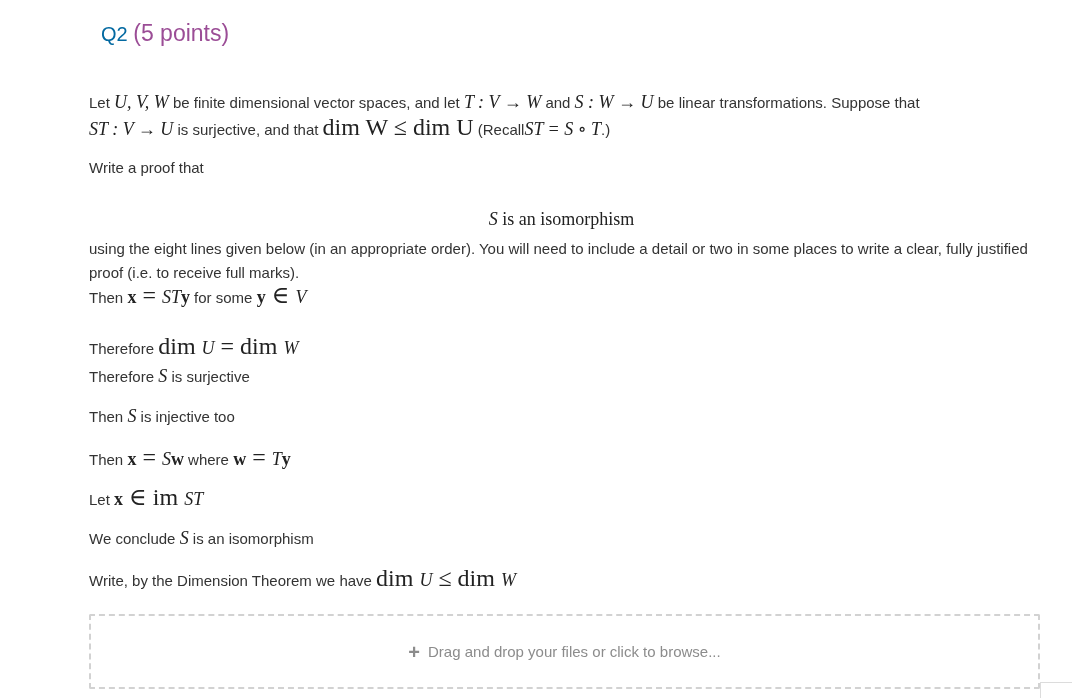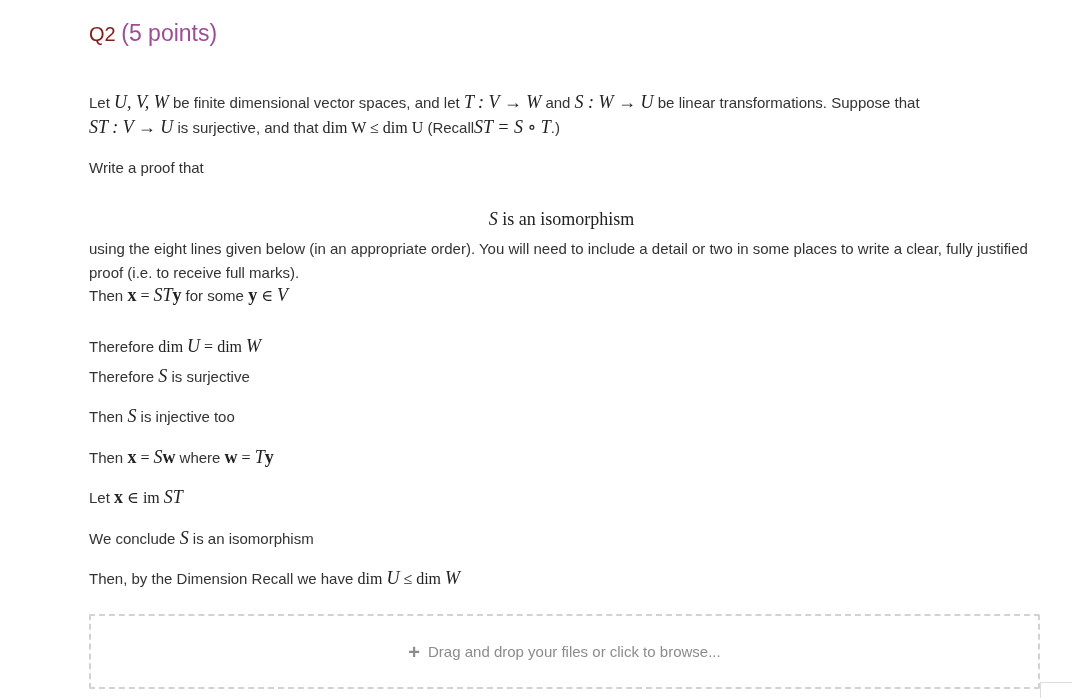--- a/index.html
+++ b/index.html
@@ -22,41 +22,41 @@
     width: 950px;
   }
   .q-header {
     position: absolute;
     top: 20px;
     left: 0;
     font-size: 20px;
     line-height: 26px;
     white-space: nowrap;
   }
-  .q-header .q-num { color: #7f1d1d; }
+  .q-header .q-num { color: #0369a1; margin-left: 12px; }
   .q-header .q-points { color: #9b4d96; font-size: 23px; }
 
   .para {
     position: absolute;
     left: 0;
     font-size: 15px;
     line-height: 24px;
     color: #333333;
     width: 945px;
     margin-top: 19px;
   }
   .m {
     font-family: "Liberation Serif", "DejaVu Serif", serif;
     font-size: 18px;
     font-style: italic;
     color: #222;
   }
   .mr {
     font-family: "Liberation Serif", "DejaVu Serif", serif;
-    font-size: 16px;
+    font-size: 24px;
     font-style: normal;
     color: #222;
   }
   .mb {
     font-family: "Liberation Serif", "DejaVu Serif", serif;
     font-size: 18px;
     font-weight: bold;
     font-style: normal;
     color: #222;
   }
@@ -190,21 +190,21 @@
     <span class="mb">x</span><span class="mr"> ∈ im </span><span class="m">ST</span>
   </div>
 
   <div class="proof-line" style="top:526px;text-align:right;">
     <span>We conclude</span>
     <span class="m">S</span>
     <span>is an isomorphism</span>
   </div>
 
   <div class="proof-line" style="top:566px;">
-    <span>Then, by the Dimension Recall we have</span>
+    <span>Write, by the Dimension Theorem we have</span>
     <span class="mr">dim </span><span class="m">U</span><span class="mr"> ≤ dim </span><span class="m">W</span>
   </div>
 </div>
 
 <div class="dropzone">
   <div class="dz-inner">
     <span class="plus-icon">+</span>
     <span>Drag and drop your files or click to browse...</span>
   </div>
 </div>

